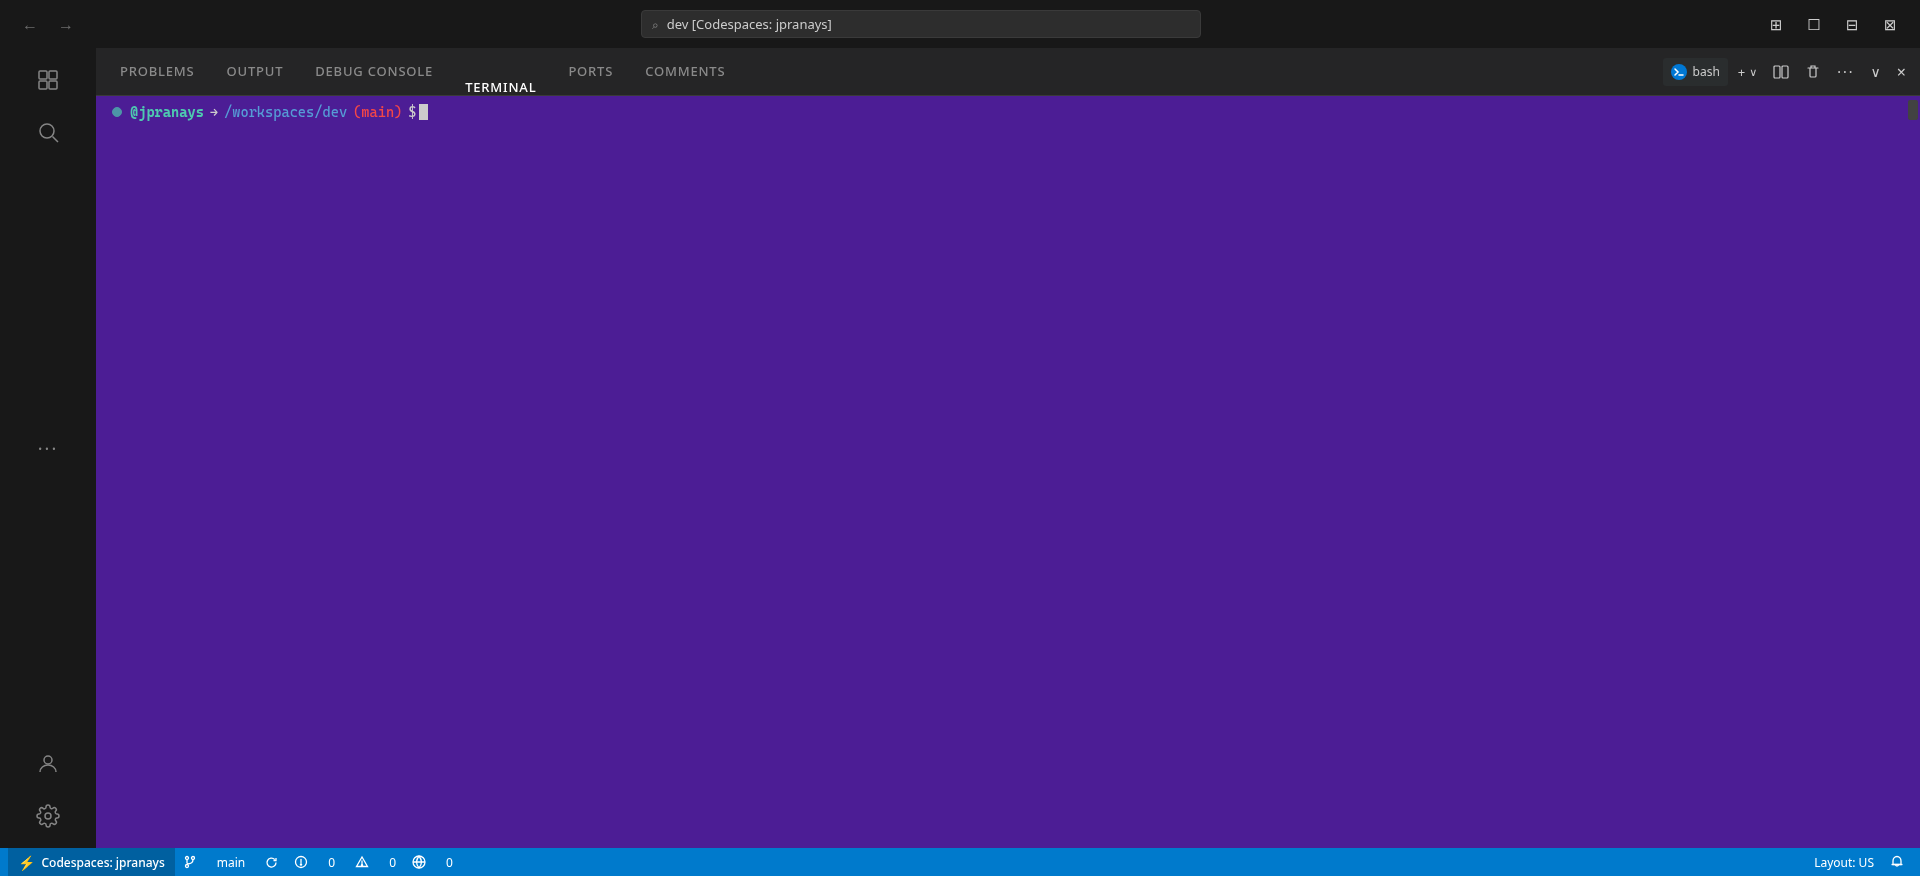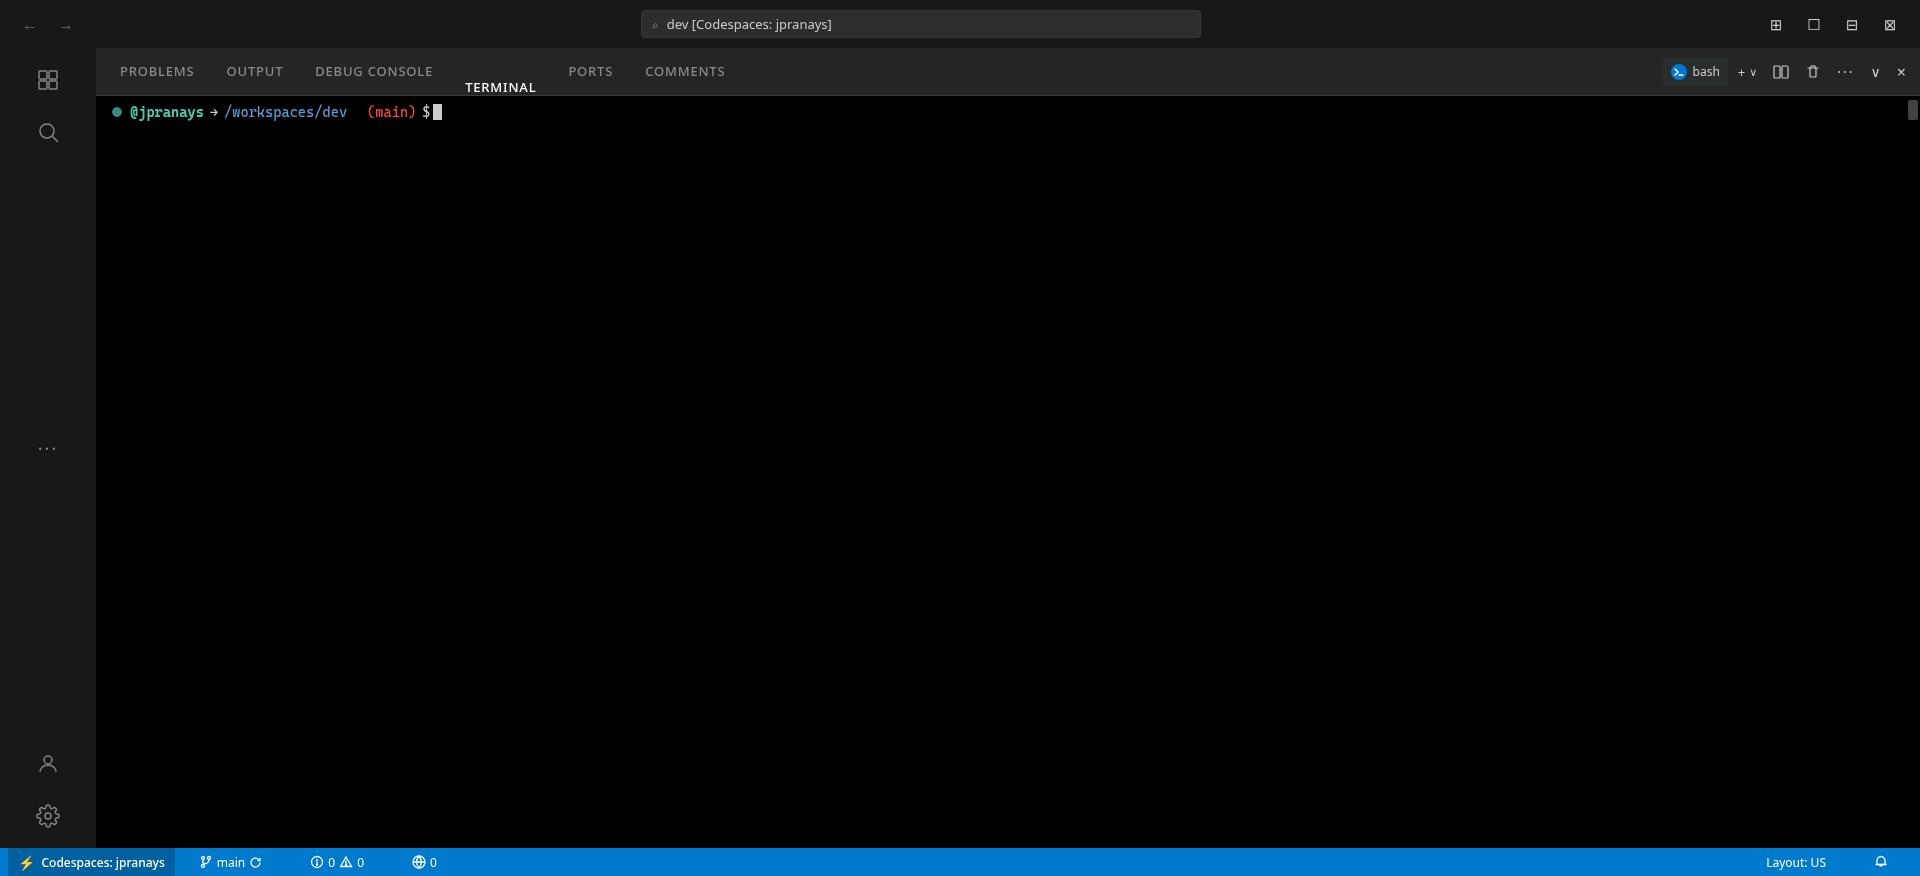--- a/index.html
+++ b/index.html
@@ -174,21 +174,21 @@
       align-items: center;
       justify-content: center;
       font-size: 9px;
       color: white;
       font-weight: bold;
     }
 
     
     .terminal-content {
       flex: 1;
-      background: #000000;
+      background: #4c1d95;
       padding: 8px 16px;
       font-family: 'Cascadia Code', 'Courier New', monospace;
       font-size: 14px;
       position: relative;
       overflow: hidden;
     }
     .terminal-prompt {
       display: flex;
       align-items: center;
       gap: 0;
@@ -209,21 +209,21 @@
     .prompt-arrow {
       color: #cccccc;
       margin: 0 6px;
     }
     .prompt-path {
       color: #569cd6;
       font-weight: normal;
     }
     .prompt-branch {
       color: #f44747;
-      margin-left: 20px;
+      margin-left: 6px;
     }
     .prompt-dollar {
       color: #cccccc;
       margin-left: 6px;
     }
     .cursor-block {
       display: inline-block;
       width: 9px;
       height: 16px;
       background: #cccccc;
@@ -260,22 +260,22 @@
       display: flex;
       align-items: center;
       padding: 0 8px;
       font-size: 12px;
       color: #ffffff;
       flex-shrink: 0;
     }
     .status-item {
       display: flex;
       align-items: center;
-      gap: 4px;
-      padding: 0 24px;
+      gap: 20px;
+      padding: 0 8px;
       height: 100%;
       cursor: pointer;
     }
     .status-spacer { flex: 1; }
     .status-codespaces {
       background: #0060a0;
       display: flex;
       align-items: center;
       gap: 6px;
       padding: 0 10px;

